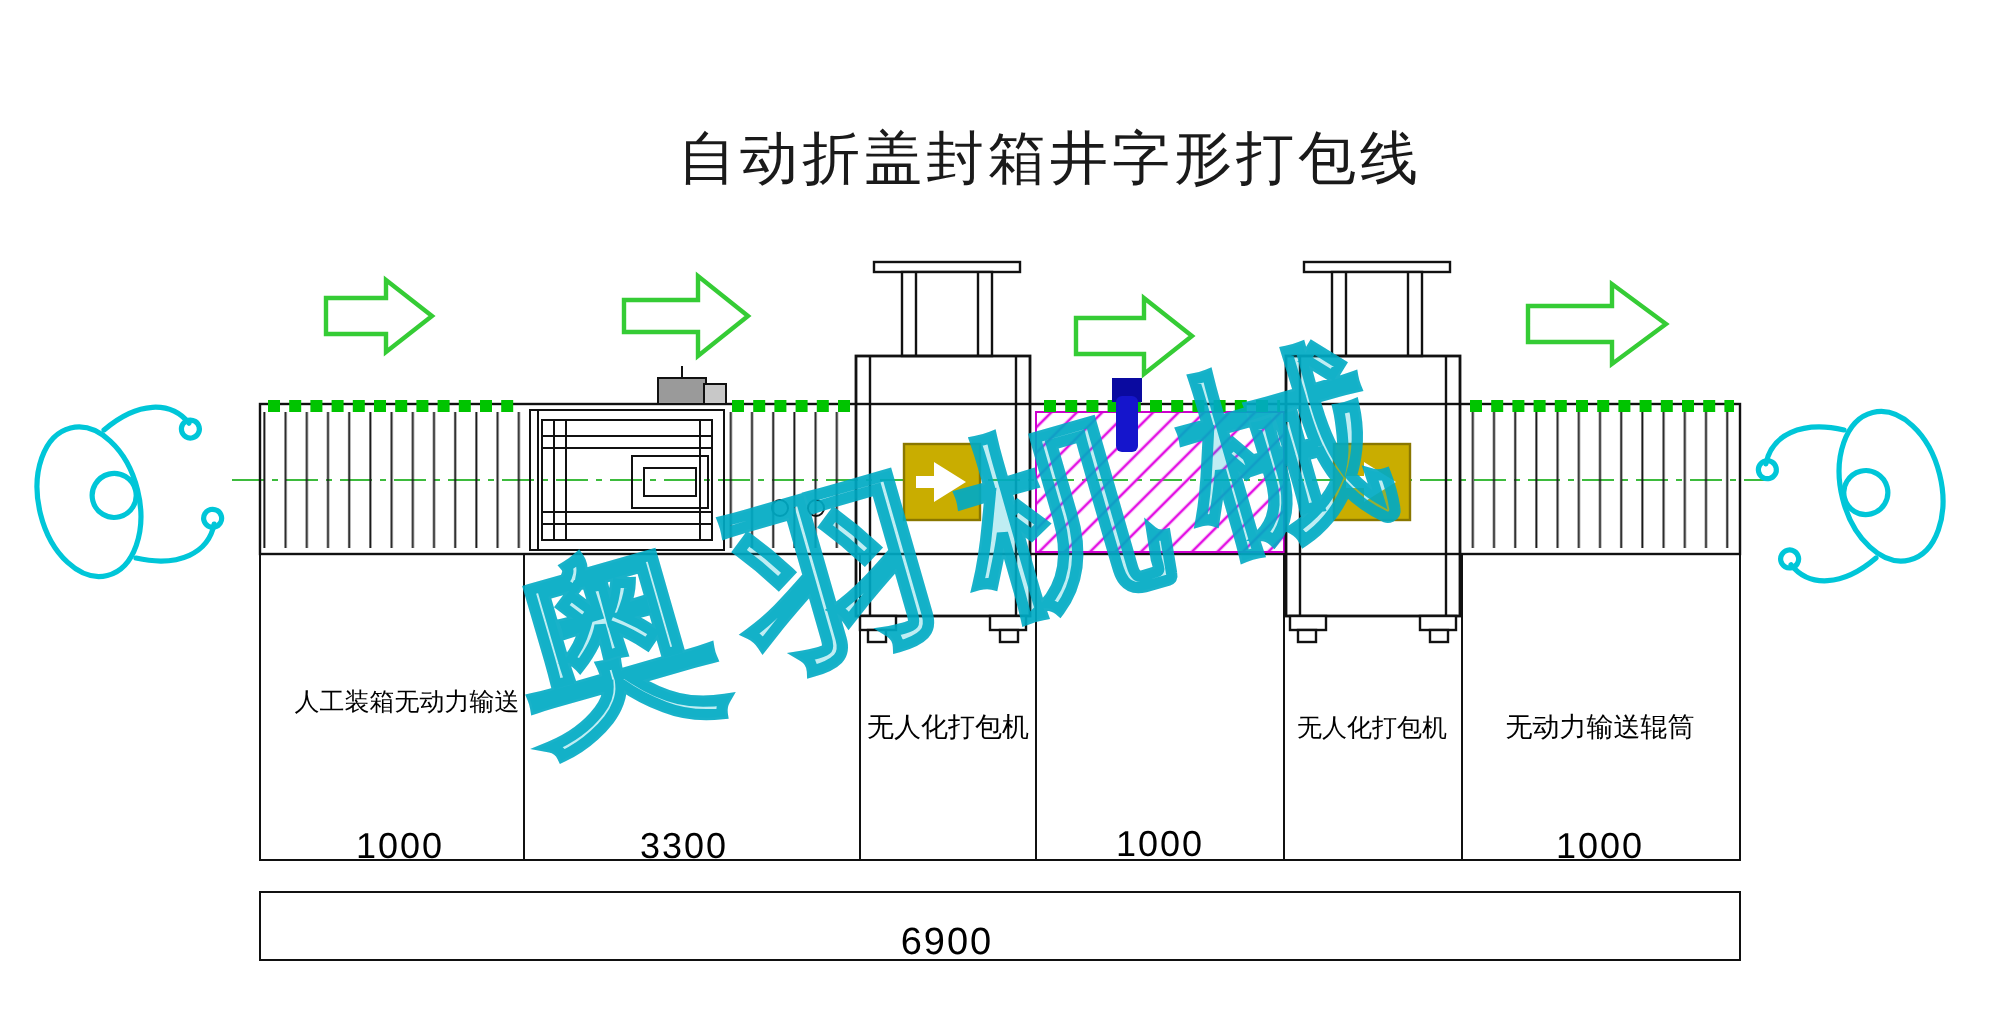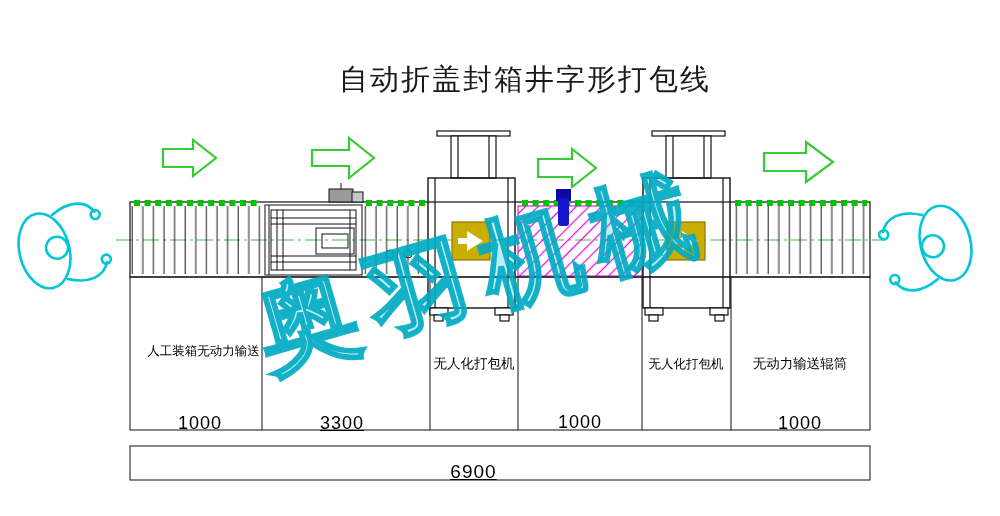--- a/index.html
+++ b/index.html
@@ -136,18 +136,18 @@
   <div class="watermark">奥羽机械</div>
 
   <div class="overlay title" style="left:25px; top:60px; width:1000px;">自动折盖封箱井字形打包线</div>
 
   <div class="overlay st" style="left:132px; top:343px; width:143px; font-size:12.5px;">人工装箱无动力输送</div>
   <div class="overlay st" style="left:426px; top:355px; width:96px; font-size:13.5px;">无人化打包机</div>
   <div class="overlay st" style="left:643px; top:356px; width:86px; font-size:12.5px;">无人化打包机</div>
   <div class="overlay st" style="left:734px; top:355px; width:132px; font-size:13.5px;">无动力输送辊筒</div>
 
   <div class="overlay dim" style="left:136px; top:402px; width:128px;">1000</div>
-  <div class="overlay dim" style="left:276px; top:402px; width:132px;text-decoration:underline;">3300</div>
+  <div class="overlay dim" style="left:276px; top:402px; width:132px;">3300</div>
   <div class="overlay dim" style="left:522px; top:401px; width:116px;">1000</div>
   <div class="overlay dim" style="left:735px; top:402px; width:130px;">1000</div>
-  <div class="overlay dim" style="left:130px; top:450px; width:687px; font-size:19px;text-decoration:underline;">6900</div>
+  <div class="overlay dim" style="left:130px; top:450px; width:687px; font-size:19px;">6900</div>
 
 </div>
 
 </body></html>

